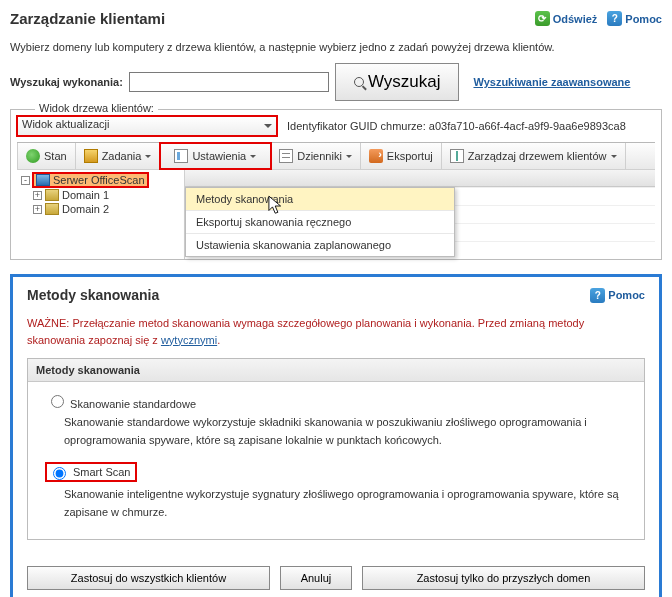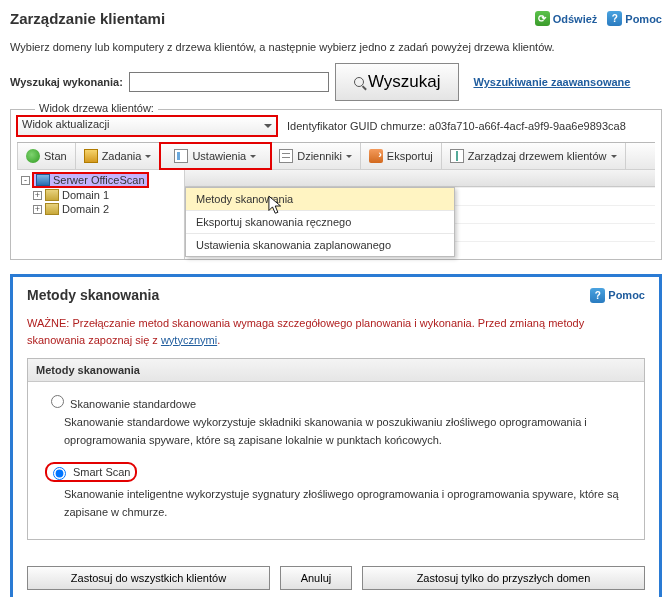--- a/index.html
+++ b/index.html
@@ -53,21 +53,21 @@
   .ico-export { background:linear-gradient(#f49b5c,#d2691e); border-radius:2px; position:relative; }
   .ico-export::after { content:"›"; position:absolute; right:1px; top:-1px; color:#fff; font-weight:bold; }
 
   .split { display:flex; height:90px; border-top:1px solid #d0d0d0; margin-top:-1px; }
   .tree-col { width:168px; border-right:1px solid #d0d0d0; background:#fff; padding:2px 0; }
   .tree-node { display:flex; align-items:center; gap:3px; padding:1px 2px 1px 4px; font-size:11px; }
   .tree-twisty { width:9px; height:9px; border:1px solid #888; font-size:9px; line-height:7px; text-align:center; color:#555; }
   .tree-icon { width:14px; height:12px; display:inline-block; }
   .srv-icon { background:linear-gradient(#7db9e8,#2a6db0); border:1px solid #1f5a99; }
   .dom-icon { background:linear-gradient(#e8d27d,#c8a83a); border:1px solid #a78720; }
-  .sel-node { background:#c4b5fd; border:1px solid #b8a84a; padding:0 2px; }
+  .sel-node { background:#fdba74; border:1px solid #b8a84a; padding:0 2px; }
 
   .grid-col { flex:1; background:repeating-linear-gradient(#fff,#fff 17px, #efefef 17px, #efefef 18px); position:relative; }
   .grid-head { height:17px; background:linear-gradient(#f4f4f4,#e2e2e2); border-bottom:1px solid #c8c8c8; }
 
   .menu { position:absolute; left:0; top:17px; width:270px; background:#fff; border:1px solid #bcbcbc; box-shadow:2px 2px 4px rgba(0,0,0,0.2); }
   .menu-item { padding:5px 10px; border-bottom:1px solid #e8e8e8; cursor:pointer; font-size:11px; }
   .menu-item.hover { background:#fff4c2; }
   .cursor { position:absolute; left:82px; top:7px; width:14px; height:18px; pointer-events:none; }
   .cursor svg { width:18px; height:22px; }
 
@@ -76,21 +76,21 @@
   .sp-head { display:flex; justify-content:space-between; align-items:center; }
   .sp-title { font-size:14px; font-weight:bold; color:#333; }
   .warn { color:#b02020; margin:12px 0 4px 0; line-height:1.5; }
   .warn a { color:#205d9e; text-decoration:underline; }
   .group-box { border:1px solid #bcbcbc; margin-top:10px; }
   .group-head { background:linear-gradient(#f4f4f4,#e6e6e6); border-bottom:1px solid #c8c8c8; padding:5px 8px; font-weight:bold; font-size:11px; }
   .group-body { padding:10px 18px 14px 18px; }
   .opt { margin-bottom:4px; }
   .opt-label { font-size:11px; }
   .opt-desc { margin:4px 0 14px 18px; color:#333; line-height:1.6; }
-  .smart-row .inline { display:inline-flex; align-items:center; gap:4px; padding:1px 6px 1px 2px;border-radius:8px; }
+  .smart-row .inline { display:inline-flex; align-items:center; gap:4px; padding:1px 6px 1px 2px; }
 
   .btn-row { display:flex; gap:10px; margin-top:26px; }
   .btn { height:24px; border:1px solid #888; background:linear-gradient(#fdfdfd,#e2e2e2); cursor:pointer; font-size:11px; padding:0 10px; }
   .btn.wide1 { flex:1.1; } .btn.wide2 { flex:1.3; } .btn.small { flex:0 0 72px; }
 </style>
 </head>
 <body>
 
 <div class="page">
   <div class="header-row">

